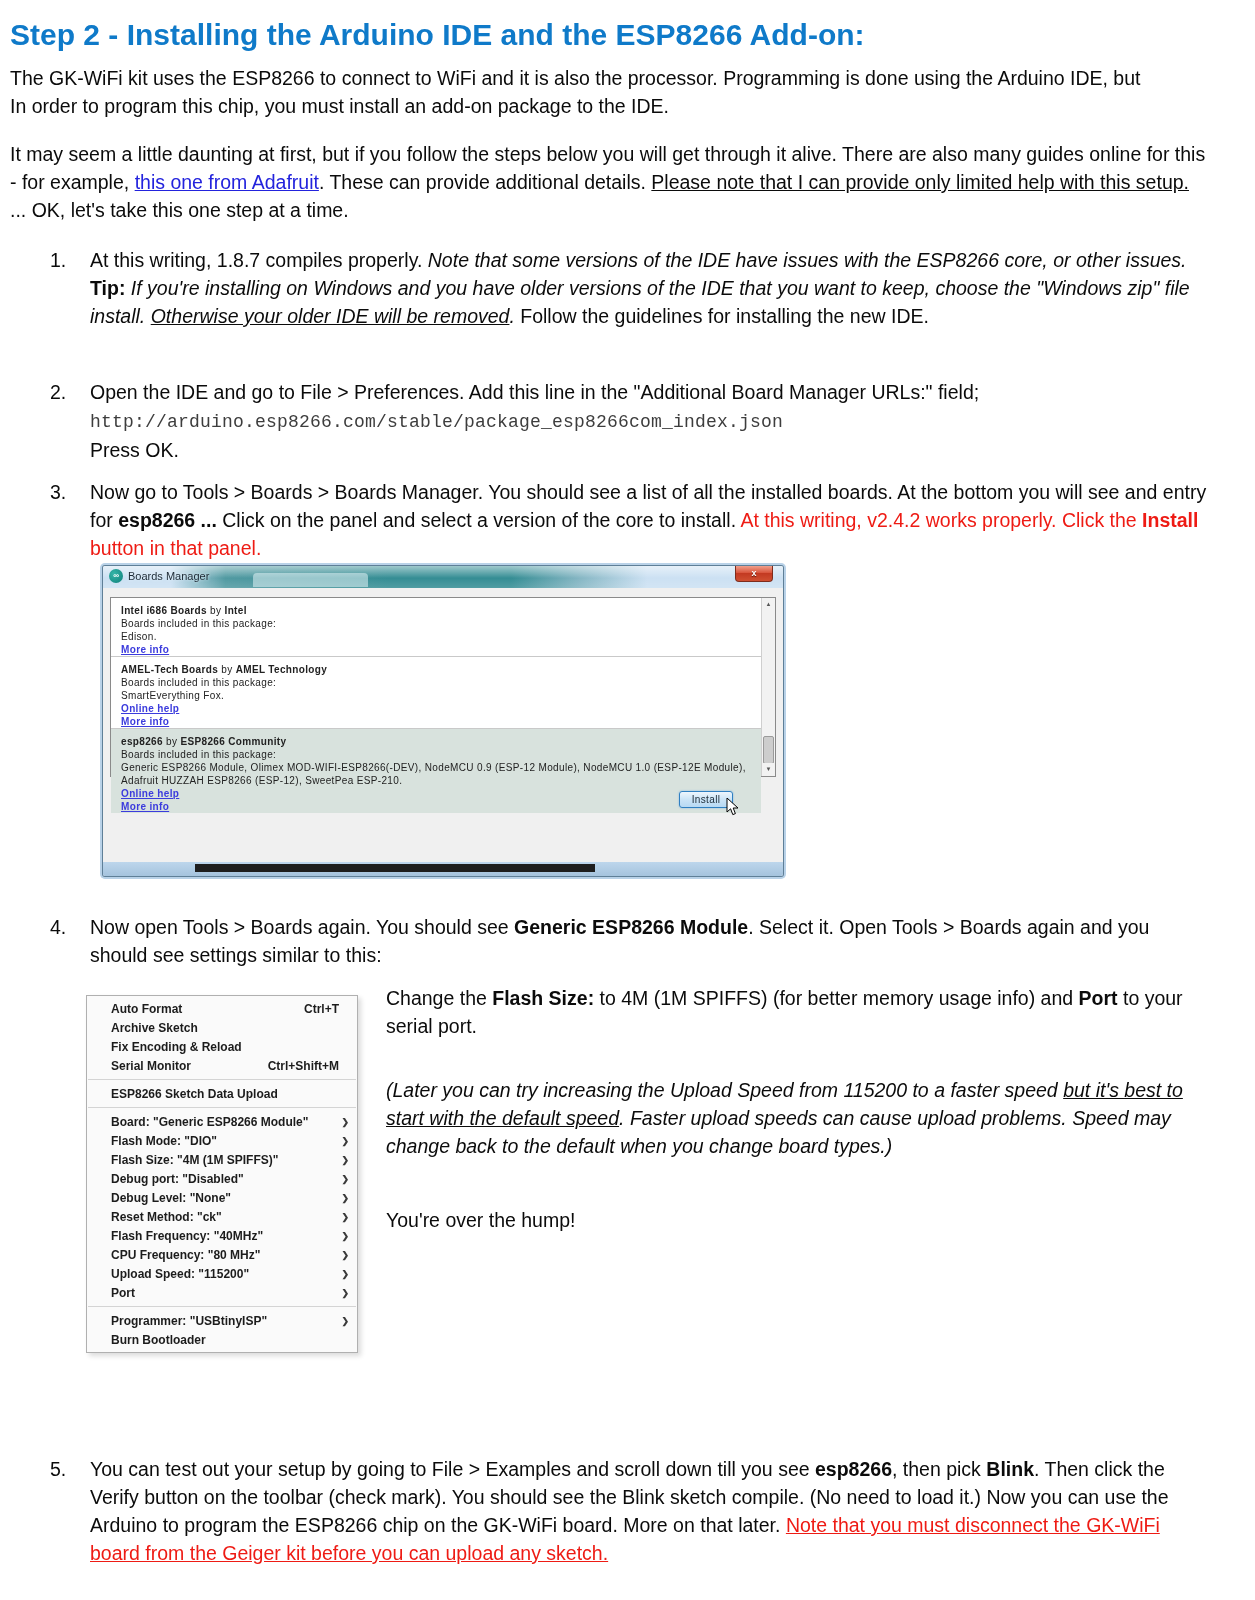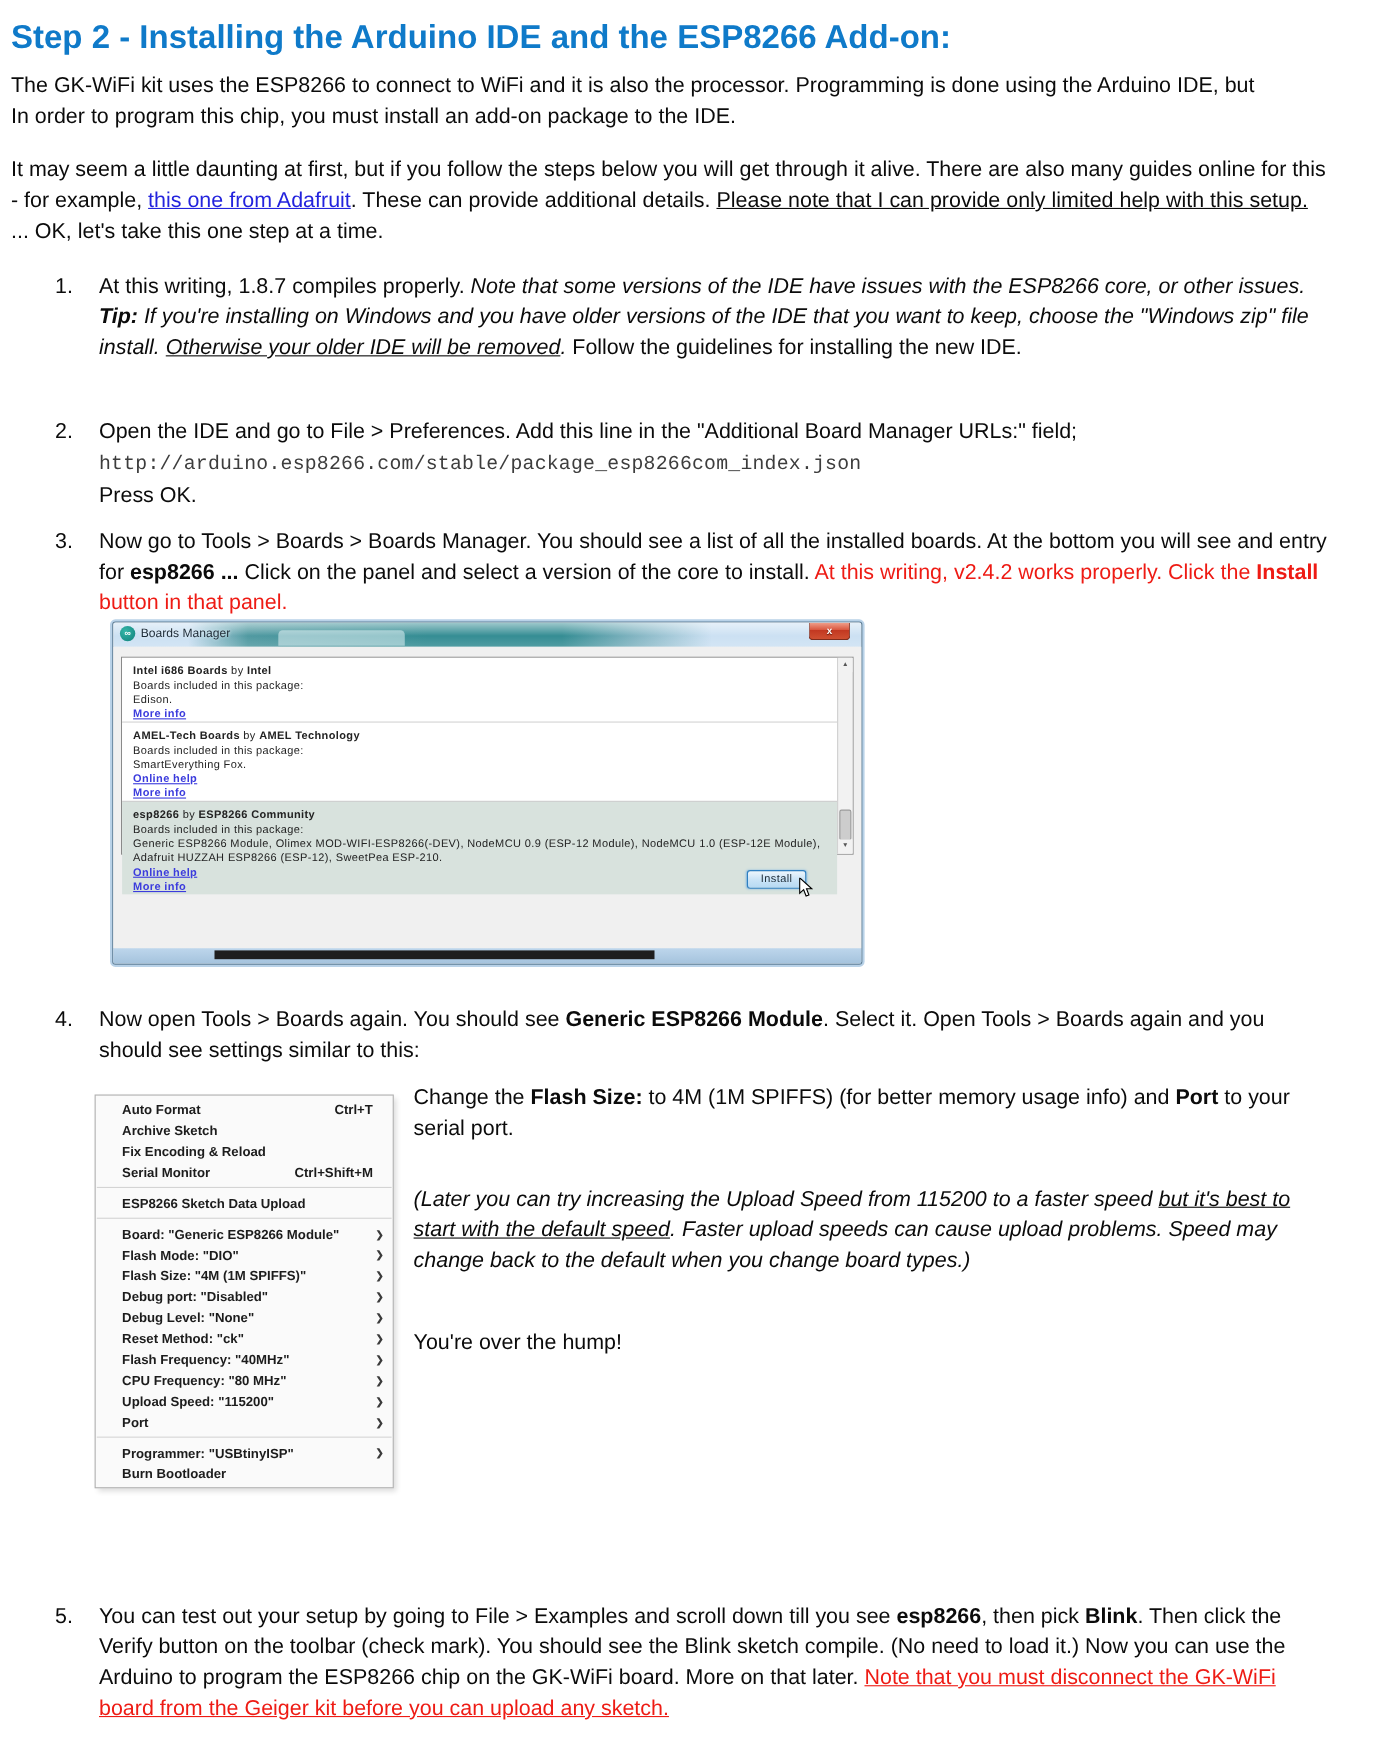--- a/index.html
+++ b/index.html
@@ -7,21 +7,21 @@
   html,body { background:#ffffff; }
   body { font-family:"Liberation Sans", sans-serif; color:#0b0b0b; }
   #page { position:relative; width:1255px; height:1600px; background:#fff; overflow:hidden; }
   .sec { position:absolute; }
 
   
   .doc-title { left:10px; top:18px; font-size:30px; font-weight:bold; color:#0f7ac9; }
   .body-text { font-size:19.5px; line-height:28px; color:#0b0b0b; }
   .seg-b { font-weight:bold; }
   .seg-i { font-style:italic; }
-  .seg-bi { font-weight:bold; font-style:italic; }
+  .seg-bi { font-weight:bold; }
   .seg-u { text-decoration:underline; }
   .seg-iu { font-style:italic; text-decoration:underline;margin-top:15px; }
   .seg-link { color:#2323dd; text-decoration:underline; }
   .seg-red { color:#ee1b14; }
   .seg-redb { color:#ee1b14; font-weight:bold; }
   .seg-redu { color:#ee1b14; text-decoration:underline; }
   .seg-teal { color:#35a4ba; }
   .seg-code { font-family:"Liberation Mono","DejaVu Sans Mono",monospace; font-size:18px; color:#3d3d3d; letter-spacing:0.2px; }
 
   .list-item { display:flex; }
@@ -90,21 +90,21 @@
       box-shadow:3px 3px 5px rgba(0,0,0,0.14); padding:3px 0; }
   .menu-item { display:flex; align-items:center; height:19px; padding:0 8px 0 24px;
       font-size:12px; font-weight:600; color:#1c1c1c; }
   .mi-label { flex:1; white-space:nowrap; }
   .mi-shortcut { width:78px; text-align:right; white-space:nowrap; }
   .mi-arrow { width:10px; text-align:right; font-size:9px; color:#3a3a3a; }
   .menu-sep { height:1px; background:#d4d4d4; margin:4px 1px; }
 
   
   .side-install { left:792px; top:652px; width:436px; }
-  .side-settings { left:376px; top:984px; width:814px; }
+  .side-settings { left:386px; top:984px; width:814px; }
   .sp { margin:0; }
   .sp1 { margin-bottom:36px; }
   .sp2 { margin-bottom:40px; }
   .sp3 { margin-bottom:46px; }
 </style>
 </head>
 <body>
 
 <div id="page">
 

